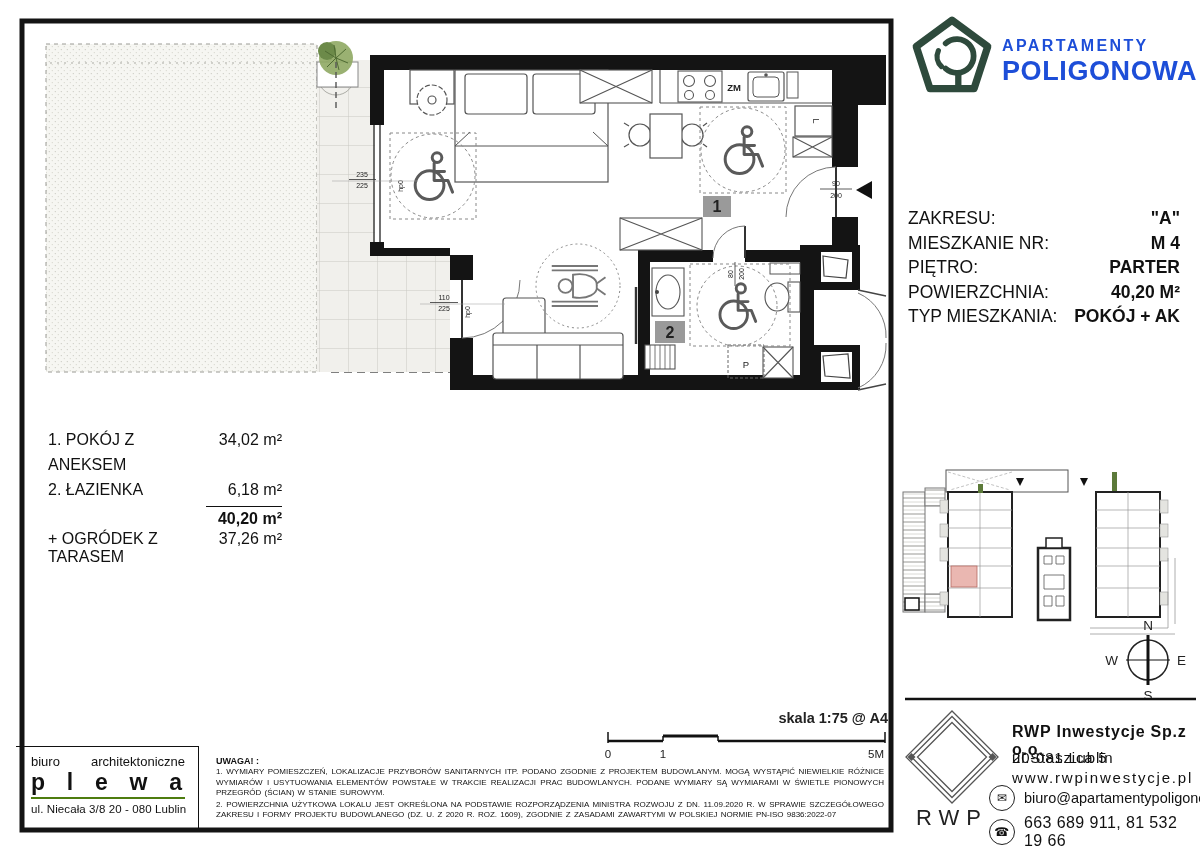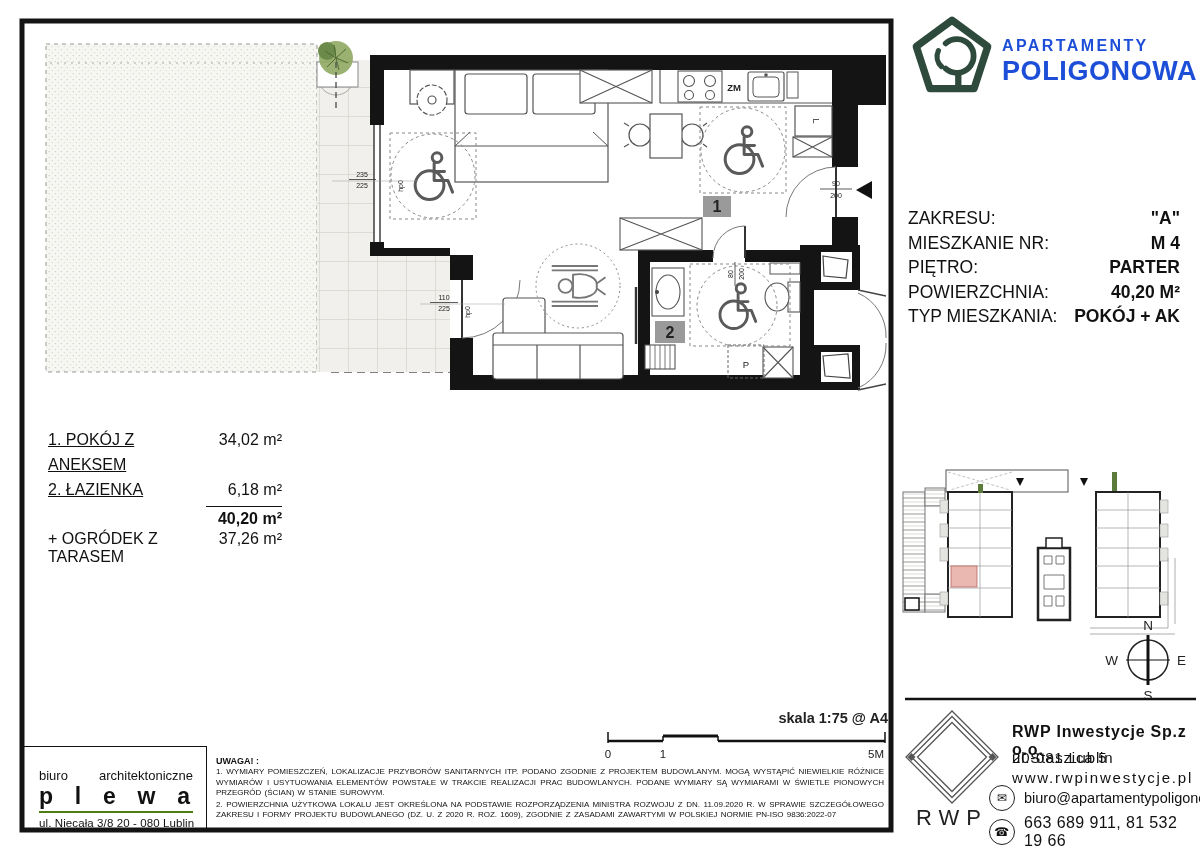--- a/index.html
+++ b/index.html
@@ -16,33 +16,33 @@
   .brand-l2{font-size:27px;font-weight:bold;letter-spacing:0.6px;margin-top:1px;}
 
   
   .info{left:908px;top:206px;width:272px;}
   .info-row{display:flex;justify-content:space-between;font-size:17.5px;line-height:24.5px;}
   .info-row .v{font-weight:bold;white-space:nowrap;}
 
   
   .rooms{left:48px;top:427px;width:234px;font-size:16px;}
   .room-row{display:flex;line-height:25px;}
-  .room-row .n{flex:1;text-decoration:underline;}
+  .room-row .n{flex:1;}
   .room-row .a{width:74px;text-align:right;white-space:nowrap;}
   .total-rule{margin-left:158px;width:76px;border-top:1.6px solid #111;margin-top:4px;}
   .total-row{display:flex;margin-top:3px;}
   .total-row .sp{flex:1;}
   .total-row .a{width:76px;text-align:right;font-weight:bold;}
   .garden{left:48px;top:530px;width:234px;display:flex;font-size:16px;}
   .garden .n{flex:1;}
   .garden .a{width:74px;text-align:right;white-space:nowrap;}
 
   
-  .architect{left:24px;top:746px;width:183px;height:83px;border-top:1.6px solid #111;
-             border-right:1.6px solid #111;box-sizing:border-box;padding:21px 13px 0 15px;}
+  .architect{left:16px;top:746px;width:183px;height:83px;border-top:1.6px solid #111;
+             border-right:1.6px solid #111;box-sizing:border-box;padding:7px 13px 0 15px;}
   .arch-l1{font-size:13px;text-align:justify;text-align-last:justify;}
   .arch-name{font-size:23px;font-weight:bold;letter-spacing:3px;line-height:27px;
              text-align:justify;text-align-last:justify;border-bottom:2px solid #4d7c0f;padding-bottom:1px;}
   .arch-addr{font-size:11.5px;margin-top:4px;letter-spacing:0.1px;white-space:nowrap;}
 
   
   .notes{left:216px;top:756px;width:668px;}
   .notes-h{font-size:9px;font-weight:bold;}
   .notes p{font-size:8px;line-height:10.6px;text-align:justify;margin:1px 0 0 0;word-spacing:1px;}
 

